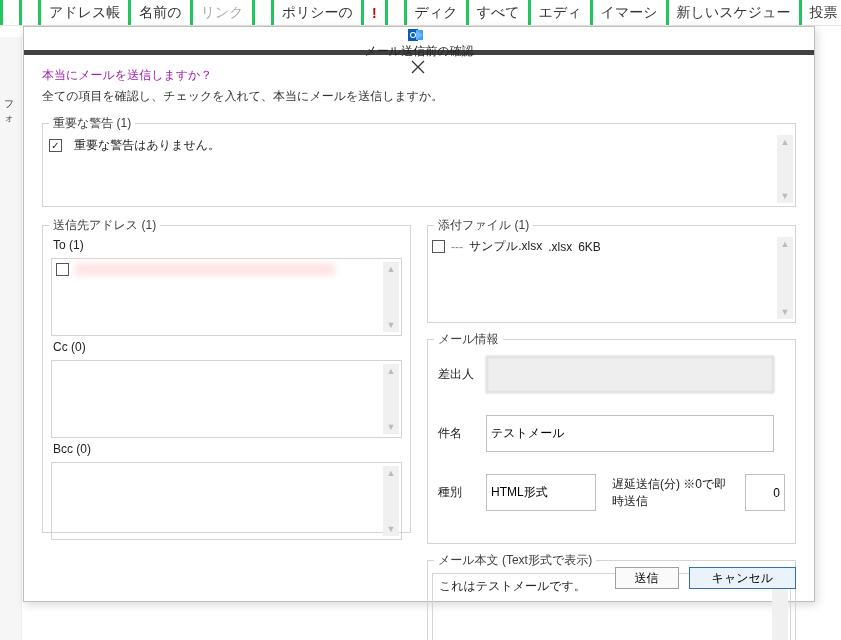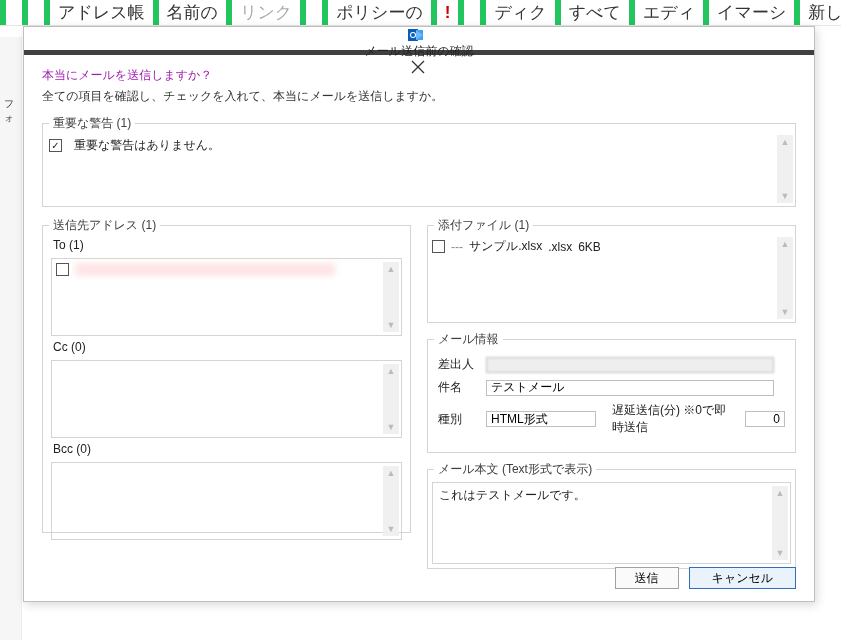--- a/index.html
+++ b/index.html
@@ -1,19 +1,19 @@
 <!DOCTYPE html>
 <html><head>
 <meta charset="utf-8">
 <style>
 * { box-sizing: border-box; font-family: "Yu Gothic UI", "Meiryo", sans-serif; }
 body { margin:0; width:841px; height:640px; background:#fff; overflow:hidden; position:relative; }
 
 .bg-ribbon { position:absolute; top:0; left:0; right:0; height:26px; display:flex; border-bottom:1px solid #e5e5e5; background:#fff; }
-.bg-ribbon .cell { border-left:6px solid #22c55e; padding:2px 8px; font-size:17px; color:#333; display:flex; align-items:center; white-space:nowrap; }
+.bg-ribbon .cell { border-left:3px solid #22c55e; padding:2px 8px; font-size:14px; color:#333; display:flex; align-items:center; white-space:nowrap; }
 .bg-left { position:absolute; left:0; top:37px; width:22px; height:614px; background:#f6f6f6; border-right:1px solid #eee; }
 .bg-left span { font-size:10px; color:#444; display:block; margin:60px 4px; }
 
 .dialog { position:absolute; left:23px; top:26px; width:792px; height:576px; background:#fff; border:1px solid #bfbfbf; box-shadow:2px 3px 9px rgba(0,0,0,0.15); }
 .titlebar { height:28px; display:flex; align-items:center; padding:0 8px; border-bottom:5px solid #404040;flex-direction:column; }
 .titlebar .app-icon { width:16px; height:16px; margin-right:6px; }
 .titlebar .app-icon svg { width:16px; height:16px; }
 .titlebar .title { font-size:12px; color:#222; flex:1; }
 .titlebar .close { width:16px; height:16px; cursor:pointer; }
 .titlebar .close svg { width:14px; height:14px; }
@@ -43,23 +43,23 @@
 .listbox { border:1px solid #d4d4d4; height:78px; position:relative; padding:4px 22px 4px 4px; }
 .listbox.sm { height:78px; }
 .row-redacted { background:#ffe4e4; height:13px; width:260px; filter:blur(3px); border-radius:2px; }
 .flex-row { display:flex; align-items:center; gap:6px; }
 
 .attach-inner { height:88px; position:relative; padding:4px 22px 4px 4px; }
 .attach-row { display:flex; align-items:center; gap:6px; font-size:12px; color:#222; }
 .attach-row .dash { color:#888; }
 
 .info-inner { padding:8px 10px 10px 10px; }
-.info-row { display:flex; align-items:center; margin-bottom:6px; gap:8px; }
+.info-row { display:flex; align-items:center; margin-bottom:22px; gap:8px; }
 .info-row label { font-size:12px; color:#222; width:40px; flex:0 0 40px; }
-.info-row input[type=text] { font-size:12px; border:1px solid #bfbfbf; padding:2px 4px; height:16px; }
+.info-row input[type=text] { font-size:12px; border:1px solid #bfbfbf; padding:2px 4px; height:37px; }
 .info-row .field1 { width:288px; }
 .info-row .redact { background:#eee; color:transparent; filter:blur(1px); }
 .info-row .delay-label { font-size:12px; color:#222; margin-left:8px; }
 .info-row .delay-input { width:40px; text-align:right; }
 
 .body-inner { height:82px; border:1px solid #d4d4d4; margin:4px; padding:4px 22px 4px 6px; position:relative; font-size:12px; color:#222; }
 
 .buttons { position:absolute; right:18px; bottom:12px; display:flex; gap:10px; }
 .btn { min-width:64px; height:22px; font-size:12px; border:1px solid #a0a0a0; background:#fafafa; cursor:pointer; padding:0 12px; }
 .btn.primary { border:1px solid #2e6fb5; background:#eaf3fb; padding:0 22px; }

